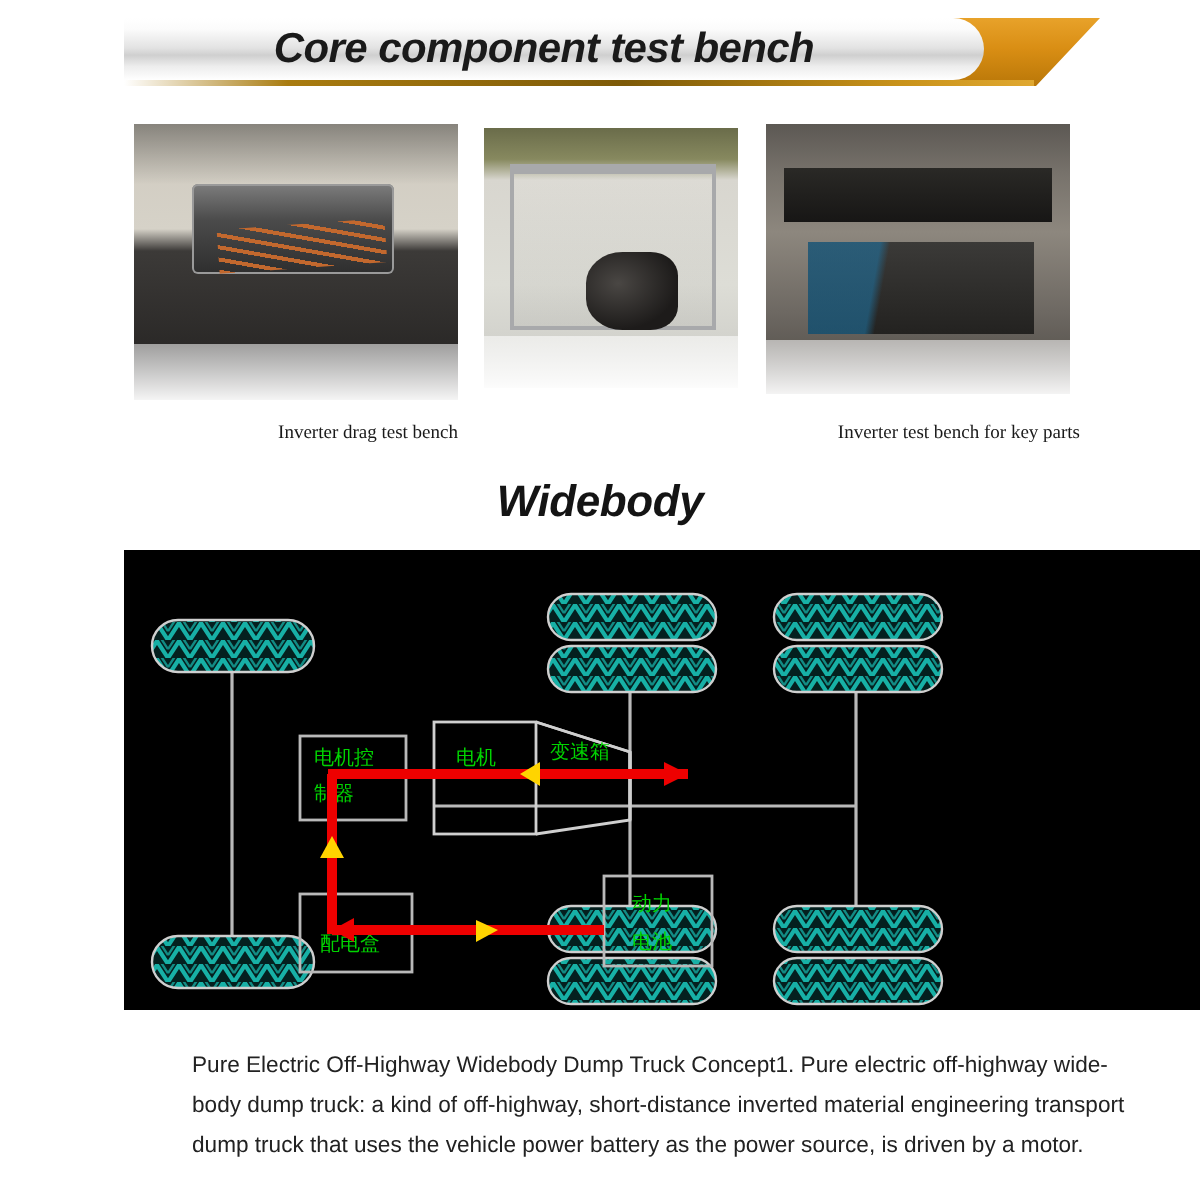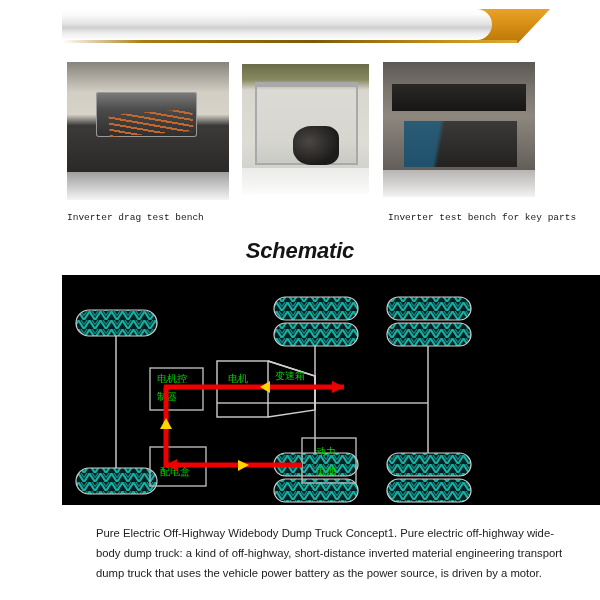--- a/index.html
+++ b/index.html
@@ -80,25 +80,25 @@
   }
   .photo-cell { position: absolute; }
   .photo-frame {
     position: absolute;
     left: 0; top: 0;
     overflow: hidden;
     background: #6b6b6b;
   }
   .caption {
     position: absolute;
-    font-family: Liberation Mono, monospace;
+    font-family: Liberation Serif, serif;
     font-size: 9.5px;
     color: #1a1a1a;
     white-space: nowrap;
-    text-align: left;
+    text-align: right;
   }
 
   
   .reflect {
     position: absolute;
     left: 0;
     width: 100%;
     background: linear-gradient(180deg, rgba(255,255,255,0.55) 0%, rgba(255,255,255,0.96) 75%, #ffffff 100%);
     pointer-events: none;
   }
@@ -214,20 +214,21 @@
     margin-left: 32px;
   }
 </style>
 </head>
 <body>
 
 <div class="banner-wrap">
   <div class="banner-gold"></div>
   <div class="banner-silver"></div>
   <div class="banner-underline"></div>
+  <div class="banner-title">Core component test bench</div>
 </div>
 
 <div class="photo-row">
 
   <div class="photo-cell" style="left:67px; top:2px; width:162px; height:160px;">
     <div class="photo-frame" style="width:162px; height:138px;">
       <div class="ph1"></div>
     </div>
     <div class="reflect" style="top:110px; height:38px;"></div>
   </div>
@@ -243,21 +244,21 @@
     <div class="photo-frame" style="width:152px; height:135px;">
       <div class="ph3"></div>
     </div>
     <div class="reflect" style="top:108px; height:38px;"></div>
   </div>
 
   <div class="caption" style="left:67px; top:152px; width:162px;">Inverter drag test bench</div>
   <div class="caption" style="left:388px; top:152px; width:152px;">Inverter test bench for key parts</div>
 </div>
 
-<div class="schematic-title">Schematic</div>
+<div class="schematic-title">Widebody</div>
 
 <div class="schematic-panel">
   <svg width="471" height="230" viewBox="0 0 471 230" xmlns="http://www.w3.org/2000/svg">
     <defs>
       <pattern id="tread" width="11" height="9" patternUnits="userSpaceOnUse">
         <rect width="11" height="9" fill="#04201f"></rect>
         <path d="M0 9 L5.5 0.5 L11 9" fill="none" stroke="#17b0a6" stroke-width="2.1"></path>
         <path d="M0 4.6 L5.5 -3.9 L11 4.6" fill="none" stroke="#17b0a6" stroke-width="1.2" opacity="0.75"></path>
       </pattern>
     </defs>

